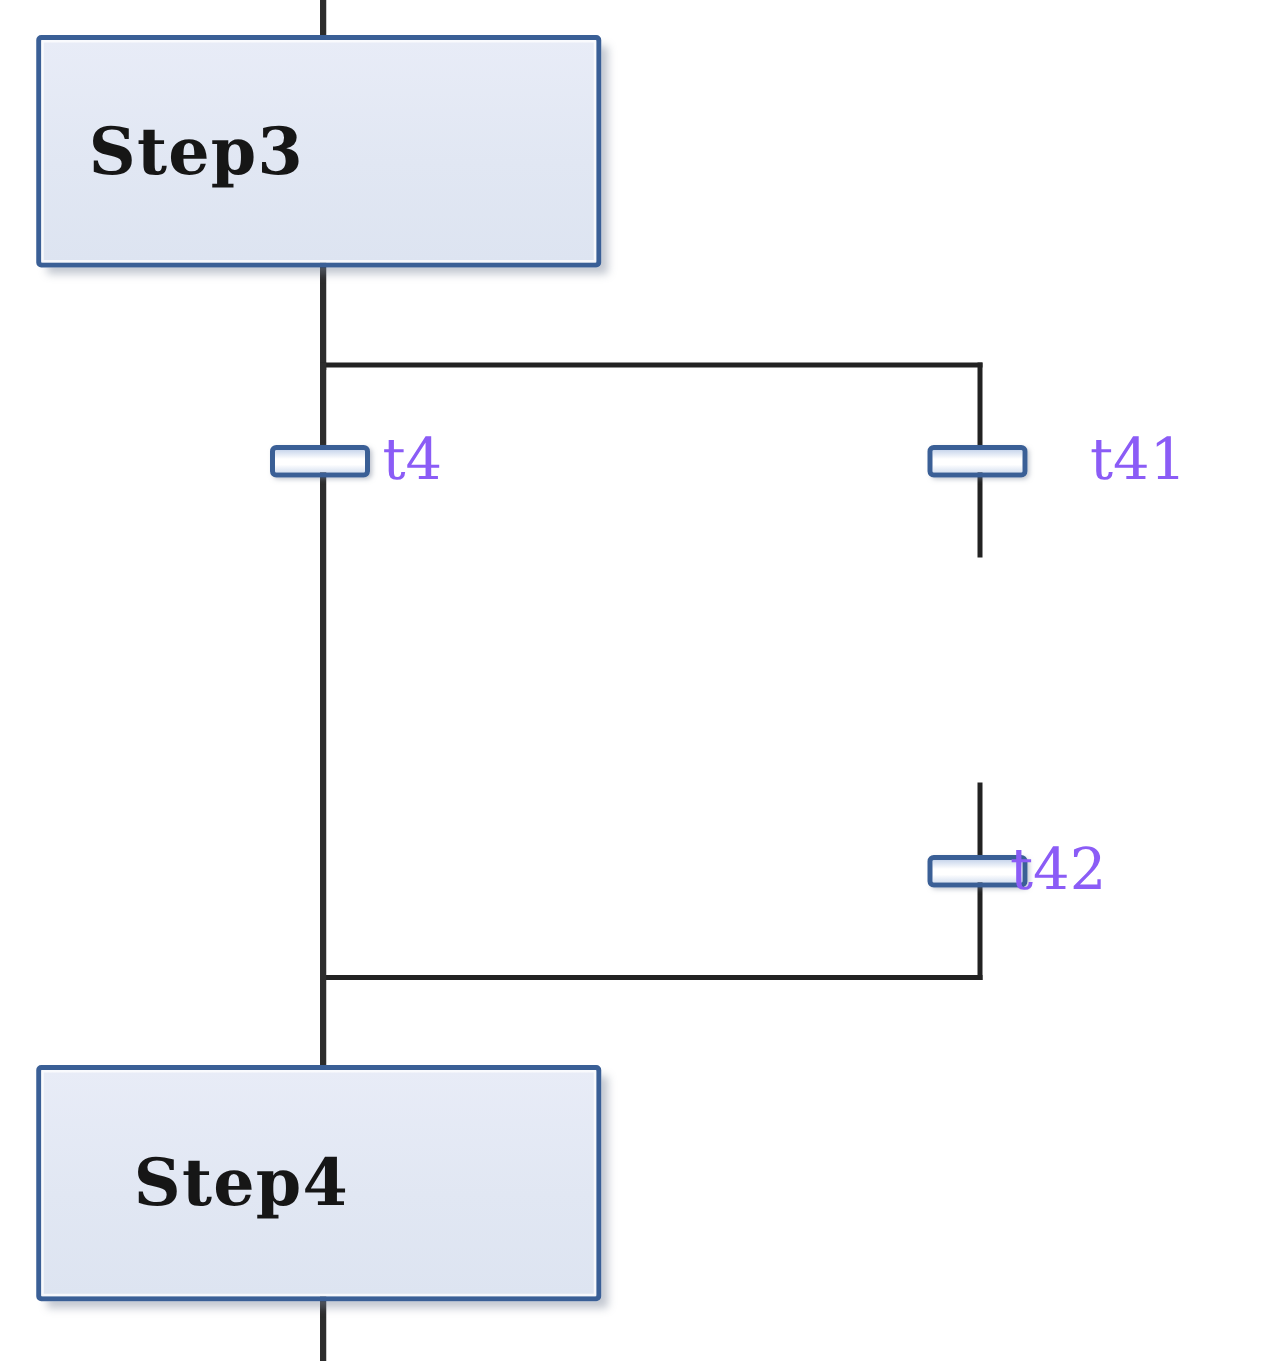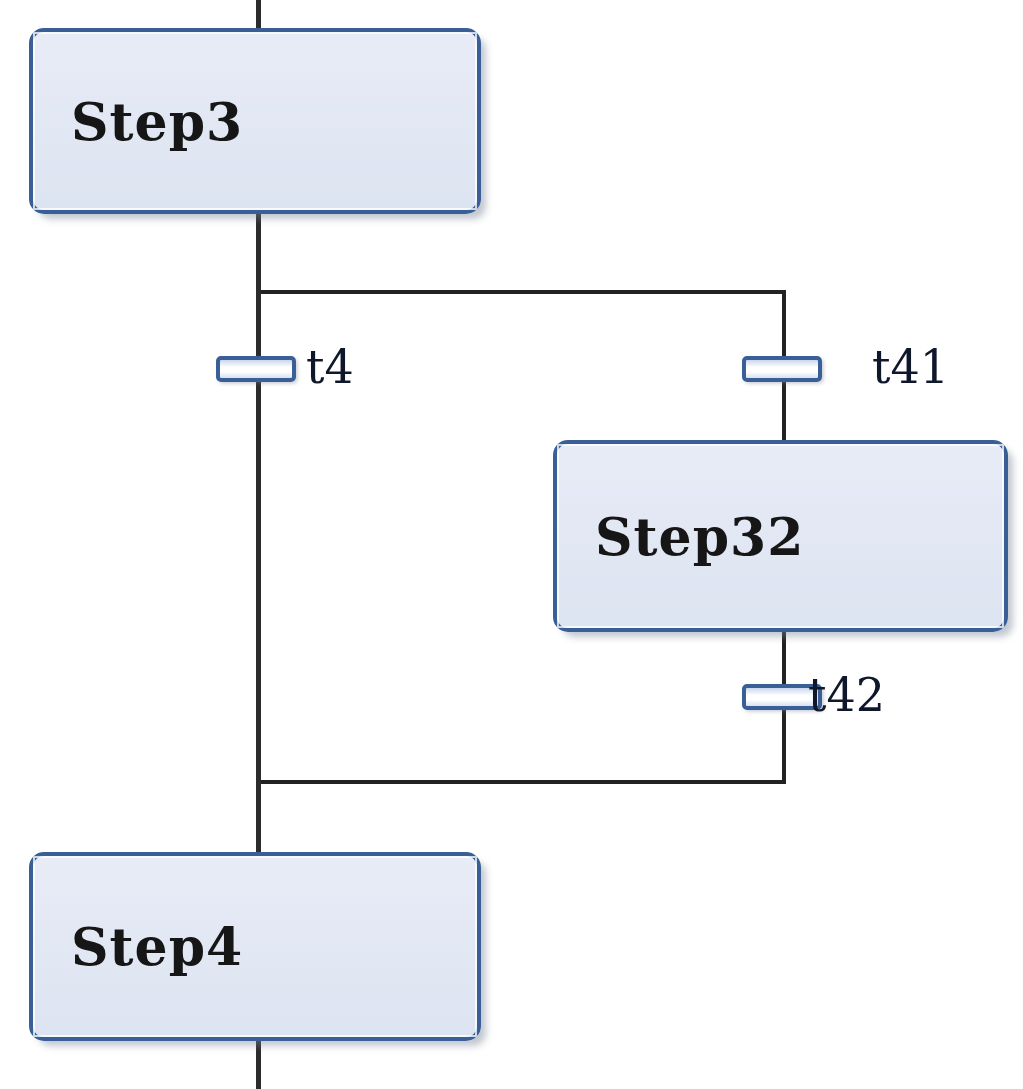--- a/index.html
+++ b/index.html
@@ -33,21 +33,21 @@
     position: absolute;
     height: 4px;
     background: #222222;
   }
 
   
   .step-box {
     position: absolute;
     box-sizing: border-box;
     border: 4px solid #3a5f96;
-    border-radius: 15px;
+    border-radius: 4px;
     background: linear-gradient(to bottom, #e8ecf7 0%, #e1e7f3 55%, #dde4f1 100%);
     box-shadow: 7px 7px 7px -2px rgba(120,130,150,0.45);
     display: flex;
     align-items: center;
     z-index: 5;
   }
   .step-box::after {
     
     content: "";
     position: absolute;
@@ -75,21 +75,21 @@
     border: 4px solid #3a5f96;
     border-radius: 5px;
     background: linear-gradient(to bottom, #c9d6ec 0%, #ffffff 40%, #ffffff 65%, #d7e1f1 100%);
     box-shadow: 2px 2px 4px -1px rgba(120,130,150,0.5);
     z-index: 8;
   }
   .transition-label {
     position: absolute;
     font-family: "DejaVu Serif", serif;
     font-size: 46px;
-    color: #0f172a;
+    color: #8b5cf6;
     line-height: 1;
     white-space: nowrap;
     z-index: 9;
   }
 </style>
 </head>
 <body>
 
 <div id="canvas">
 
@@ -116,26 +116,23 @@
   <div class="line-h-thin" style="left:256px; top:780px; width:530px;"></div>
 
   <div class="line-v" style="left:256px; top:780px; height:78px;"></div>
 
   <div class="transition" style="left:216px; top:356px;"></div>
   <span class="transition-label" style="left:306px; top:344px;">t4</span>
 
   <div class="transition" style="left:742px; top:356px;"></div>
   <span class="transition-label" style="left:872px; top:344px;">t41</span>
 
-  <div class="step-box" style="left:553px; top:440px; width:455px; height:192px;">
-    <span class="step-label" style="font-size:52px; margin-left:38px;">Step32</span>
-  </div>
 
   <div class="transition" style="left:742px; top:684px;"></div>
   <span class="transition-label" style="left:808px; top:672px;">t42</span>
 
-  <div class="step-box" style="left:29px; top:852px; width:452px; height:189px;">
+  <div class="step-box" style="left:29px; top:852px; width:452px; height:189px;padding-left:36px;">
     <span class="step-label" style="font-size:52px; margin-left:38px;">Step4</span>
   </div>
 
   <div class="line-v" style="left:256px; top:1037px; height:52px;"></div>
 
 </div>
 
 </body></html>

